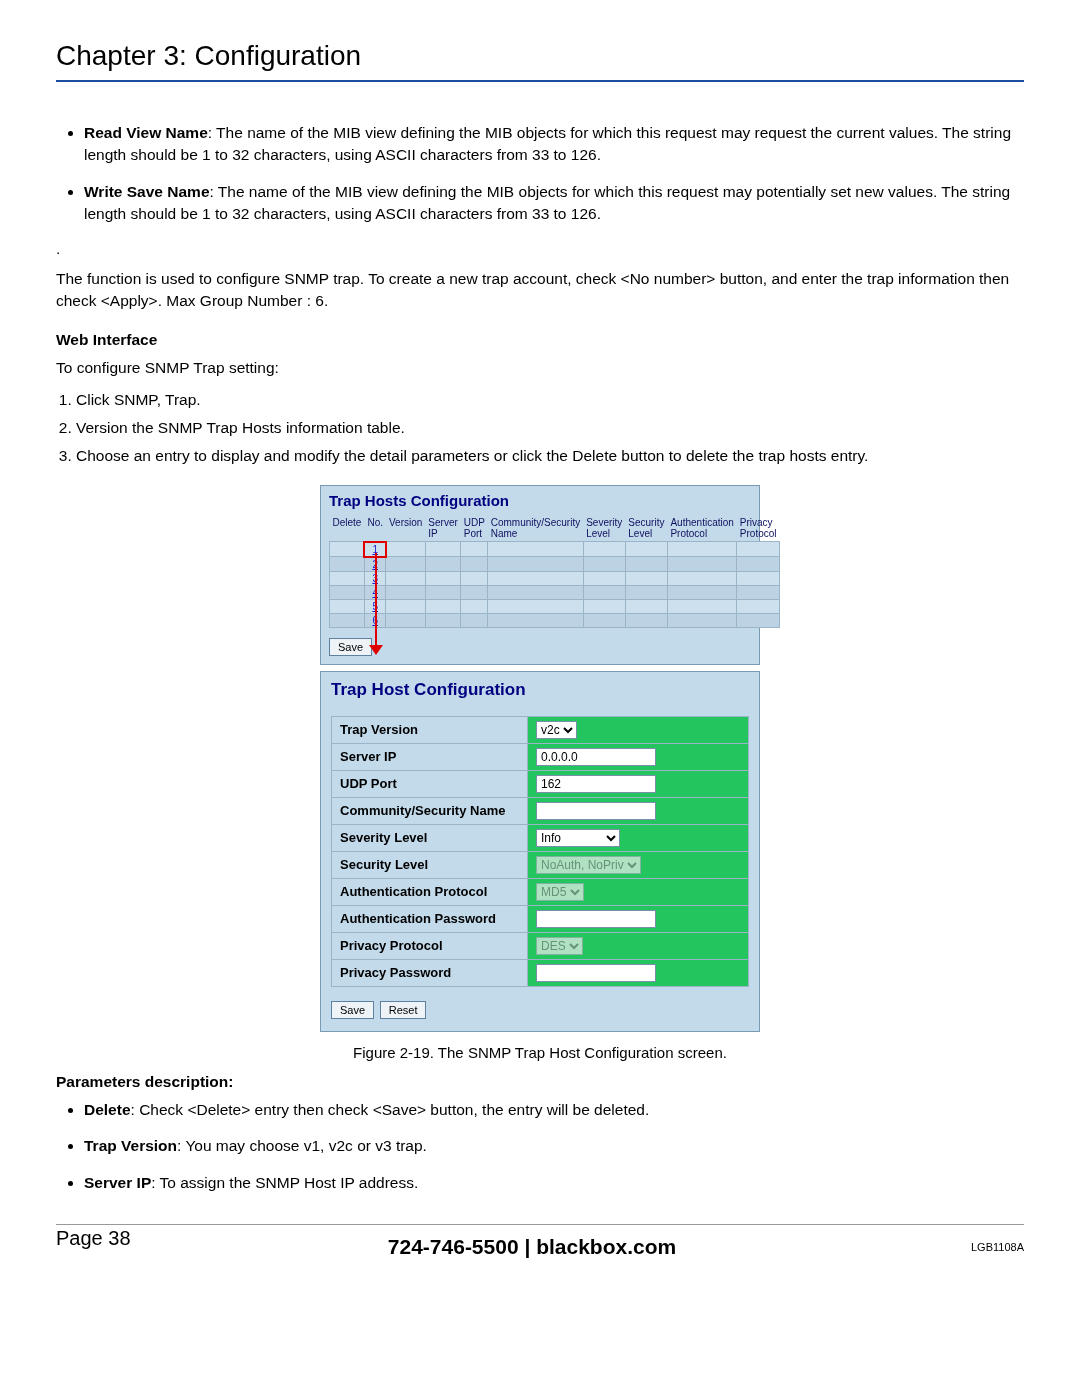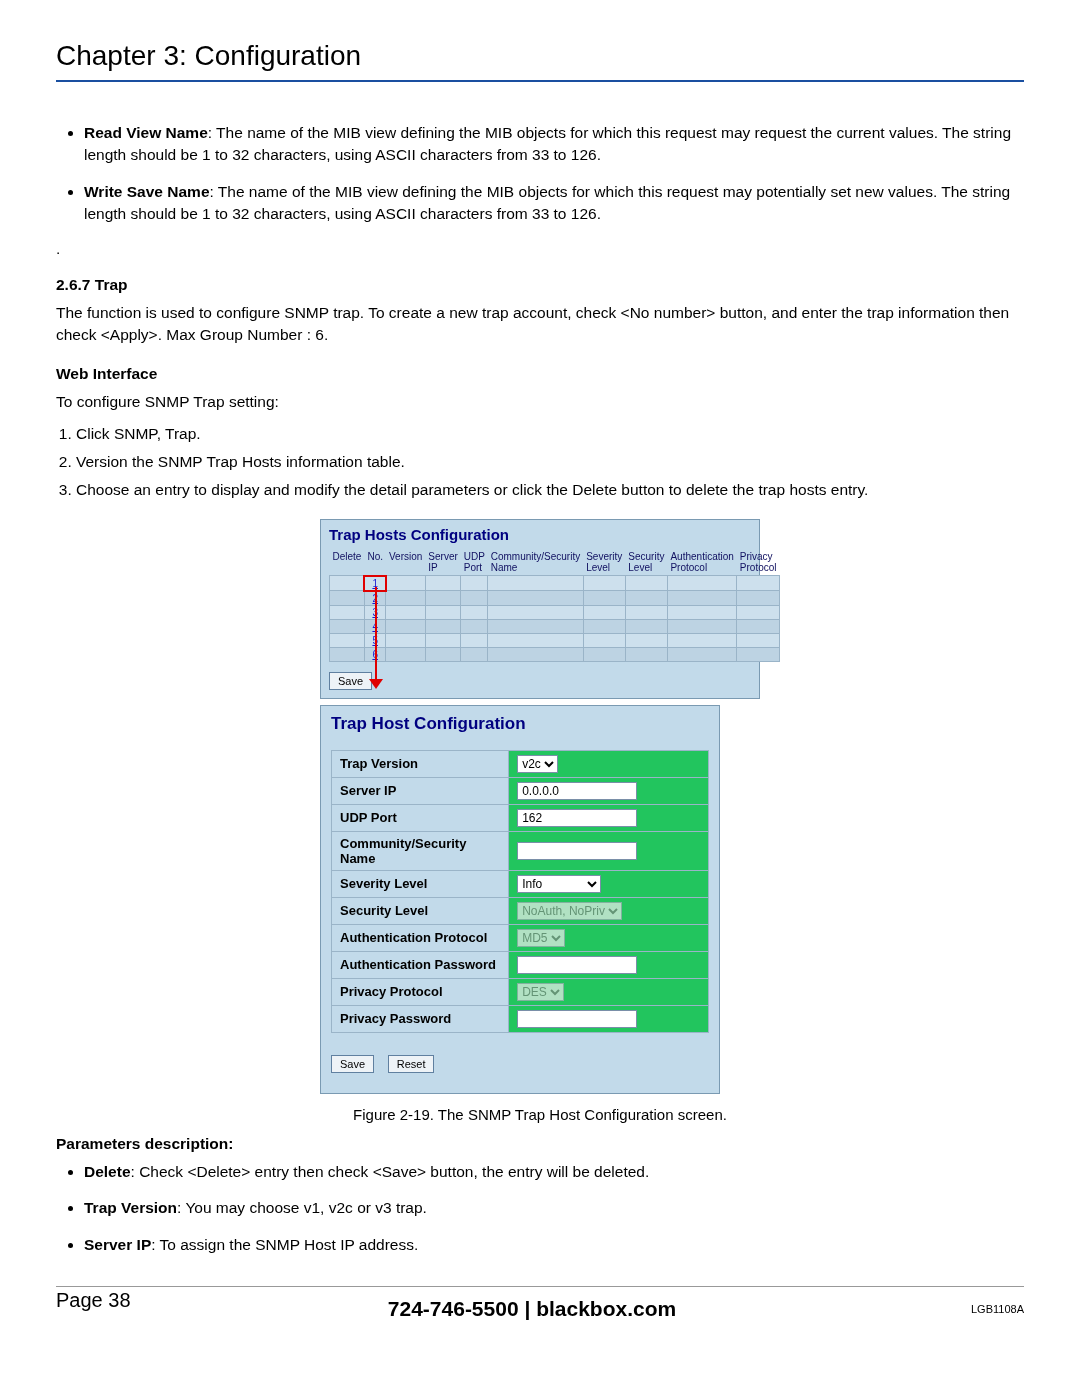--- a/index.html
+++ b/index.html
@@ -64,21 +64,21 @@
   }
   .panel-spacer { height: 6px; }
 
   .panel2 {
     background: #c2daea;
     border: 1px solid #7a9ab2;
     font-family: Arial, sans-serif;
     color: #000;
     font-size: 13px;
     margin-top: 0;
-    width: 400px;
+    width: 440px;
   }
   .panel2-title { color: #000080; font-weight: 700; font-size: 17px; padding: 8px 10px 16px; }
   .form-table { width: calc(100% - 20px); margin: 0 10px 14px; border-collapse: collapse; }
   .form-table td {
     border: 1px solid #9ab4c8; padding: 4px 8px; height: 22px; vertical-align: middle;
   }
   .form-table td.lab { font-weight: 700; width: 47%; background: #c2daea; }
   .form-table td.val { background: #22c55e; }
   .inp { font-family: Arial; font-size: 12px; border: 1px solid #7a8fa8; padding: 2px 4px; width: 120px; height: 18px; }
   .sel { font-family: Arial; font-size: 12px; border: 1px solid #7a8fa8; height: 18px; background: #fff; }
@@ -102,21 +102,20 @@
     <li>
       <strong>Read View Name</strong><span>: The name of the MIB view defining the MIB objects for which this request may request the current values. The string length should be 1 to 32 characters, using ASCII characters from 33 to 126.</span>
     </li>
     <li>
       <strong>Write Save Name</strong><span>: The name of the MIB view defining the MIB objects for which this request may potentially set new values. The string length should be 1 to 32 characters, using ASCII characters from 33 to 126.</span>
     </li>
   </ul>
 
   <p class="dot">.</p>
 
-  <p class="sec-head">2.6.7 Trap</p>
   <p class="para">The function is used to configure SNMP trap. To create a new trap account, check &lt;No number&gt; button, and enter the trap information then check &lt;Apply&gt;. Max Group Number : 6.</p>
 
   <p class="sec-head">Web Interface</p>
   <p class="para">To configure SNMP Trap setting:</p>
 
   <ol class="steps">
     <li>Click SNMP, Trap.</li>
     <li>Version the SNMP Trap Hosts information table.</li>
     <li>Choose an entry to display and modify the detail parameters or click the Delete button to delete the trap hosts entry.</li>
   </ol>
@@ -261,21 +260,21 @@
           <td class="val"><select class="sel dis" disabled=""><option>DES</option></select></td>
         </tr>
         <tr>
           <td class="lab">Privacy Password</td>
           <td class="val"><input class="inp" value="" style=""></td>
         </tr>
       </tbody>
         </table>
       <div class="btn-row">
         <button class="save-btn" style="margin:0 2px 0 0">Save</button>
-        <button class="save-btn" style="margin:8px">Reset</button>
+        <button class="save-btn" style="margin:0">Reset</button>
       </div>
     </div>
 
     <p class="figcap">Figure 2-19. The SNMP Trap Host Configuration screen.</p>
   </div>
 
   <p class="sec-head" style="margin-top:0">Parameters description:</p>
   <ul class="bullets">
     <li>
       <strong>Delete</strong><span>: Check &lt;Delete&gt; entry then check &lt;Save&gt; button, the entry will be deleted.</span>

